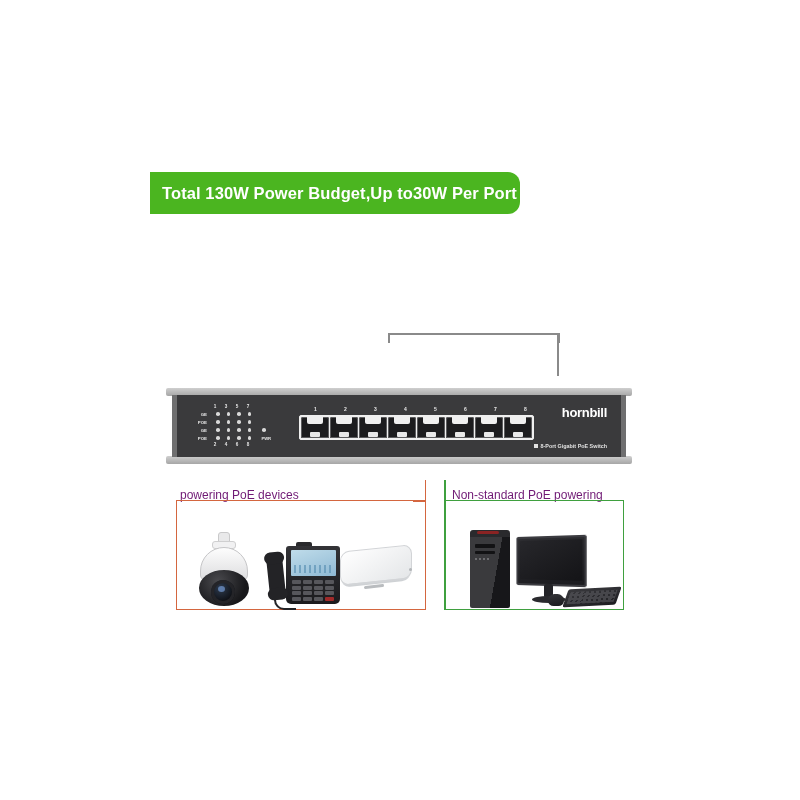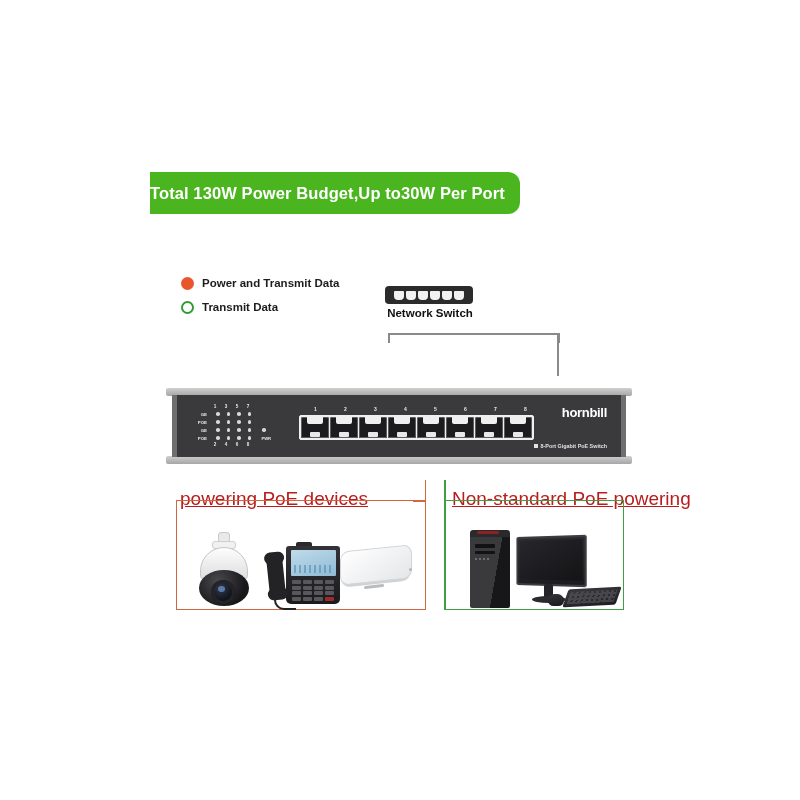--- a/index.html
+++ b/index.html
@@ -32,21 +32,21 @@
     background: #4BB520;
     border-radius: 0 12px 12px 0;
     display: flex;
     align-items: center;
   }
   .banner-text {
     color: #ffffff;
     font-size: 16.5px;
     font-weight: bold;
     letter-spacing: 0.1px;
-    padding-left: 0;
+    padding-left: 12px;
     white-space: nowrap;
   }
 
   
   .legend {
     position: absolute;
     left: 181px;
     top: 272px;
   }
   .legend-row {
@@ -319,24 +319,23 @@
   .sw-model-sq {
     width: 4px;
     height: 4px;
     background: #e2e2e2;
     display: inline-block;
   }
 
   
   .cat-title {
     position: absolute;
-    font-size: 19px;
-    color: #b91c1c;
+    font-size: 12px;
+    color: #701a75;
     white-space: nowrap;
-    text-decoration: underline;
   }
   #cat-left-title { left: 180px; top: 488px; }
   #cat-right-title { left: 452px; top: 488px; }
 
   .bracket {
     position: absolute;
     box-sizing: border-box;
   }
   #bracket-left {
     left: 176px;
@@ -544,42 +543,21 @@
 </style>
 </head>
 <body>
 
 <div class="stage">
 
   <div class="banner">
     <div class="banner-text">Total 130W Power Budget,Up to30W Per Port</div>
   </div>
 
-  <div class="legend">
-    <div class="legend-row">
-      <span class="legend-dot filled"></span>
-      <span class="legend-label">Power and Transmit Data</span>
-    </div>
-    <div class="legend-row">
-      <span class="legend-dot hollow"></span>
-      <span class="legend-label">Transmit Data</span>
-    </div>
-  </div>
-
-  <div class="topdev" id="net-switch">
-    <div class="nsw-body">
-      <span class="nsw-port"></span>
-      <span class="nsw-port"></span>
-      <span class="nsw-port"></span>
-      <span class="nsw-port"></span>
-      <span class="nsw-port"></span>
-      <span class="nsw-port"></span>
-    </div>
-    <div class="topdev-caption">Network Switch</div>
-  </div>
+
 
 
   <div class="conn" id="conn-top"></div>
   <div class="conn" id="conn-left"></div>
   <div class="conn" id="conn-right"></div>
   <div class="conn" id="conn-drop"></div>
 
   <div class="switch">
     <div class="sw-rail top"></div>
     <div class="sw-rail bottom"></div>

